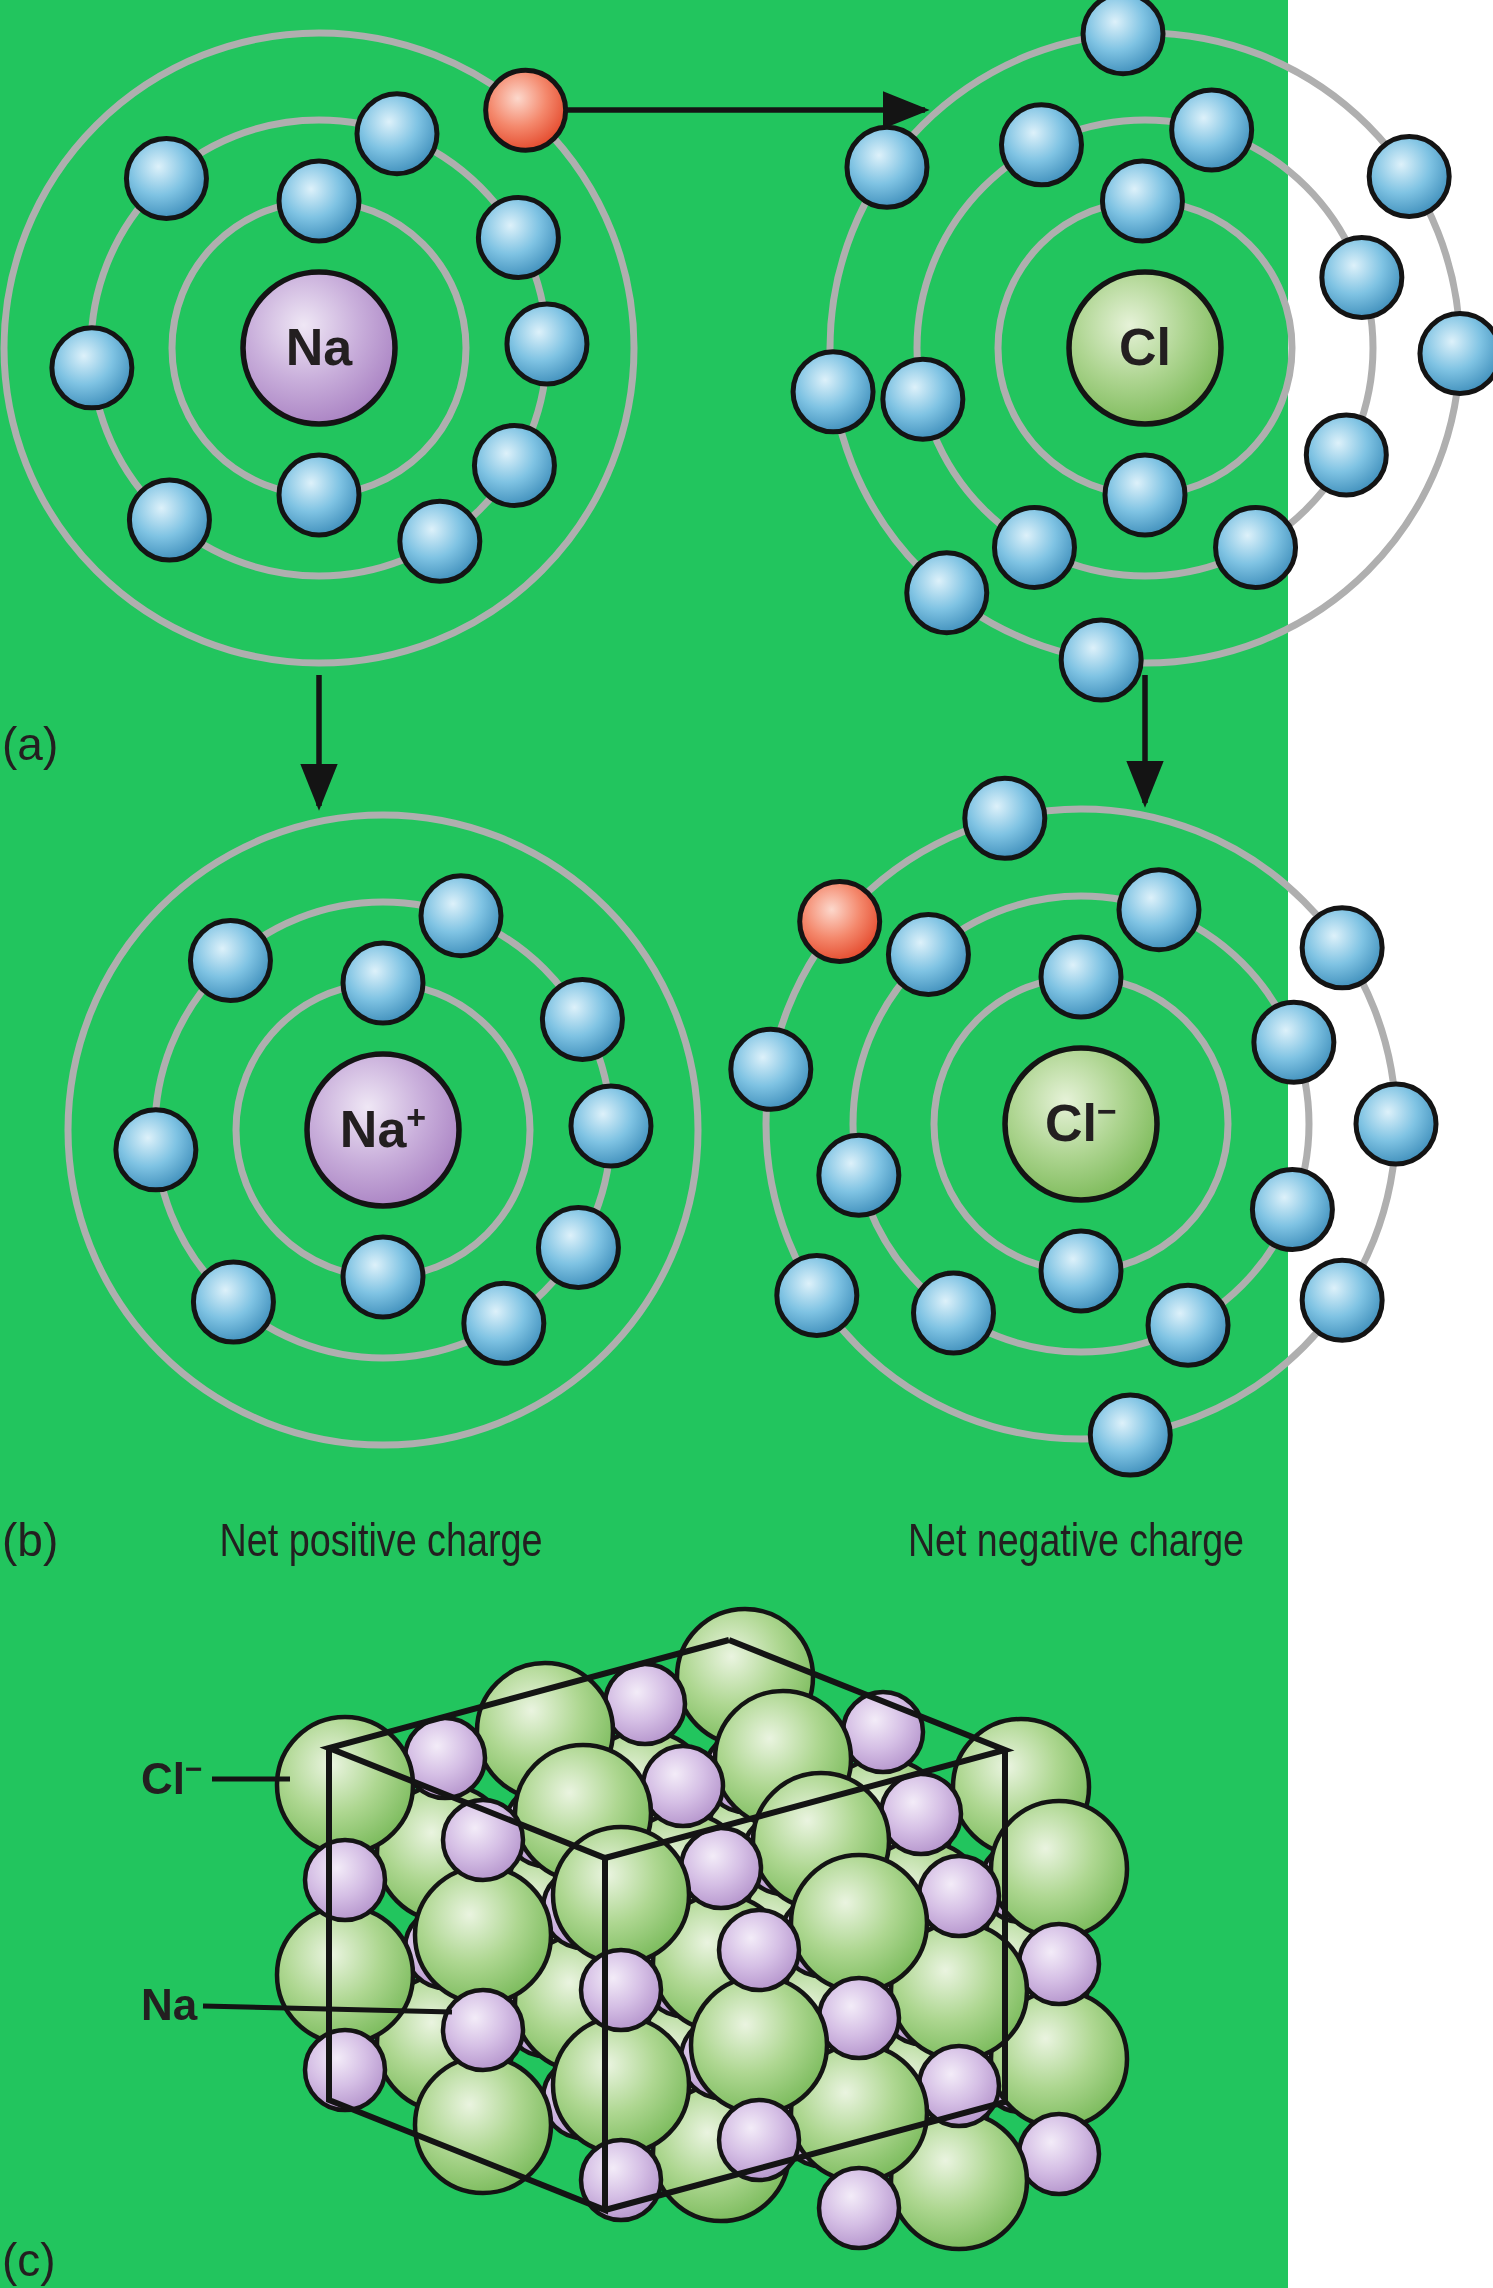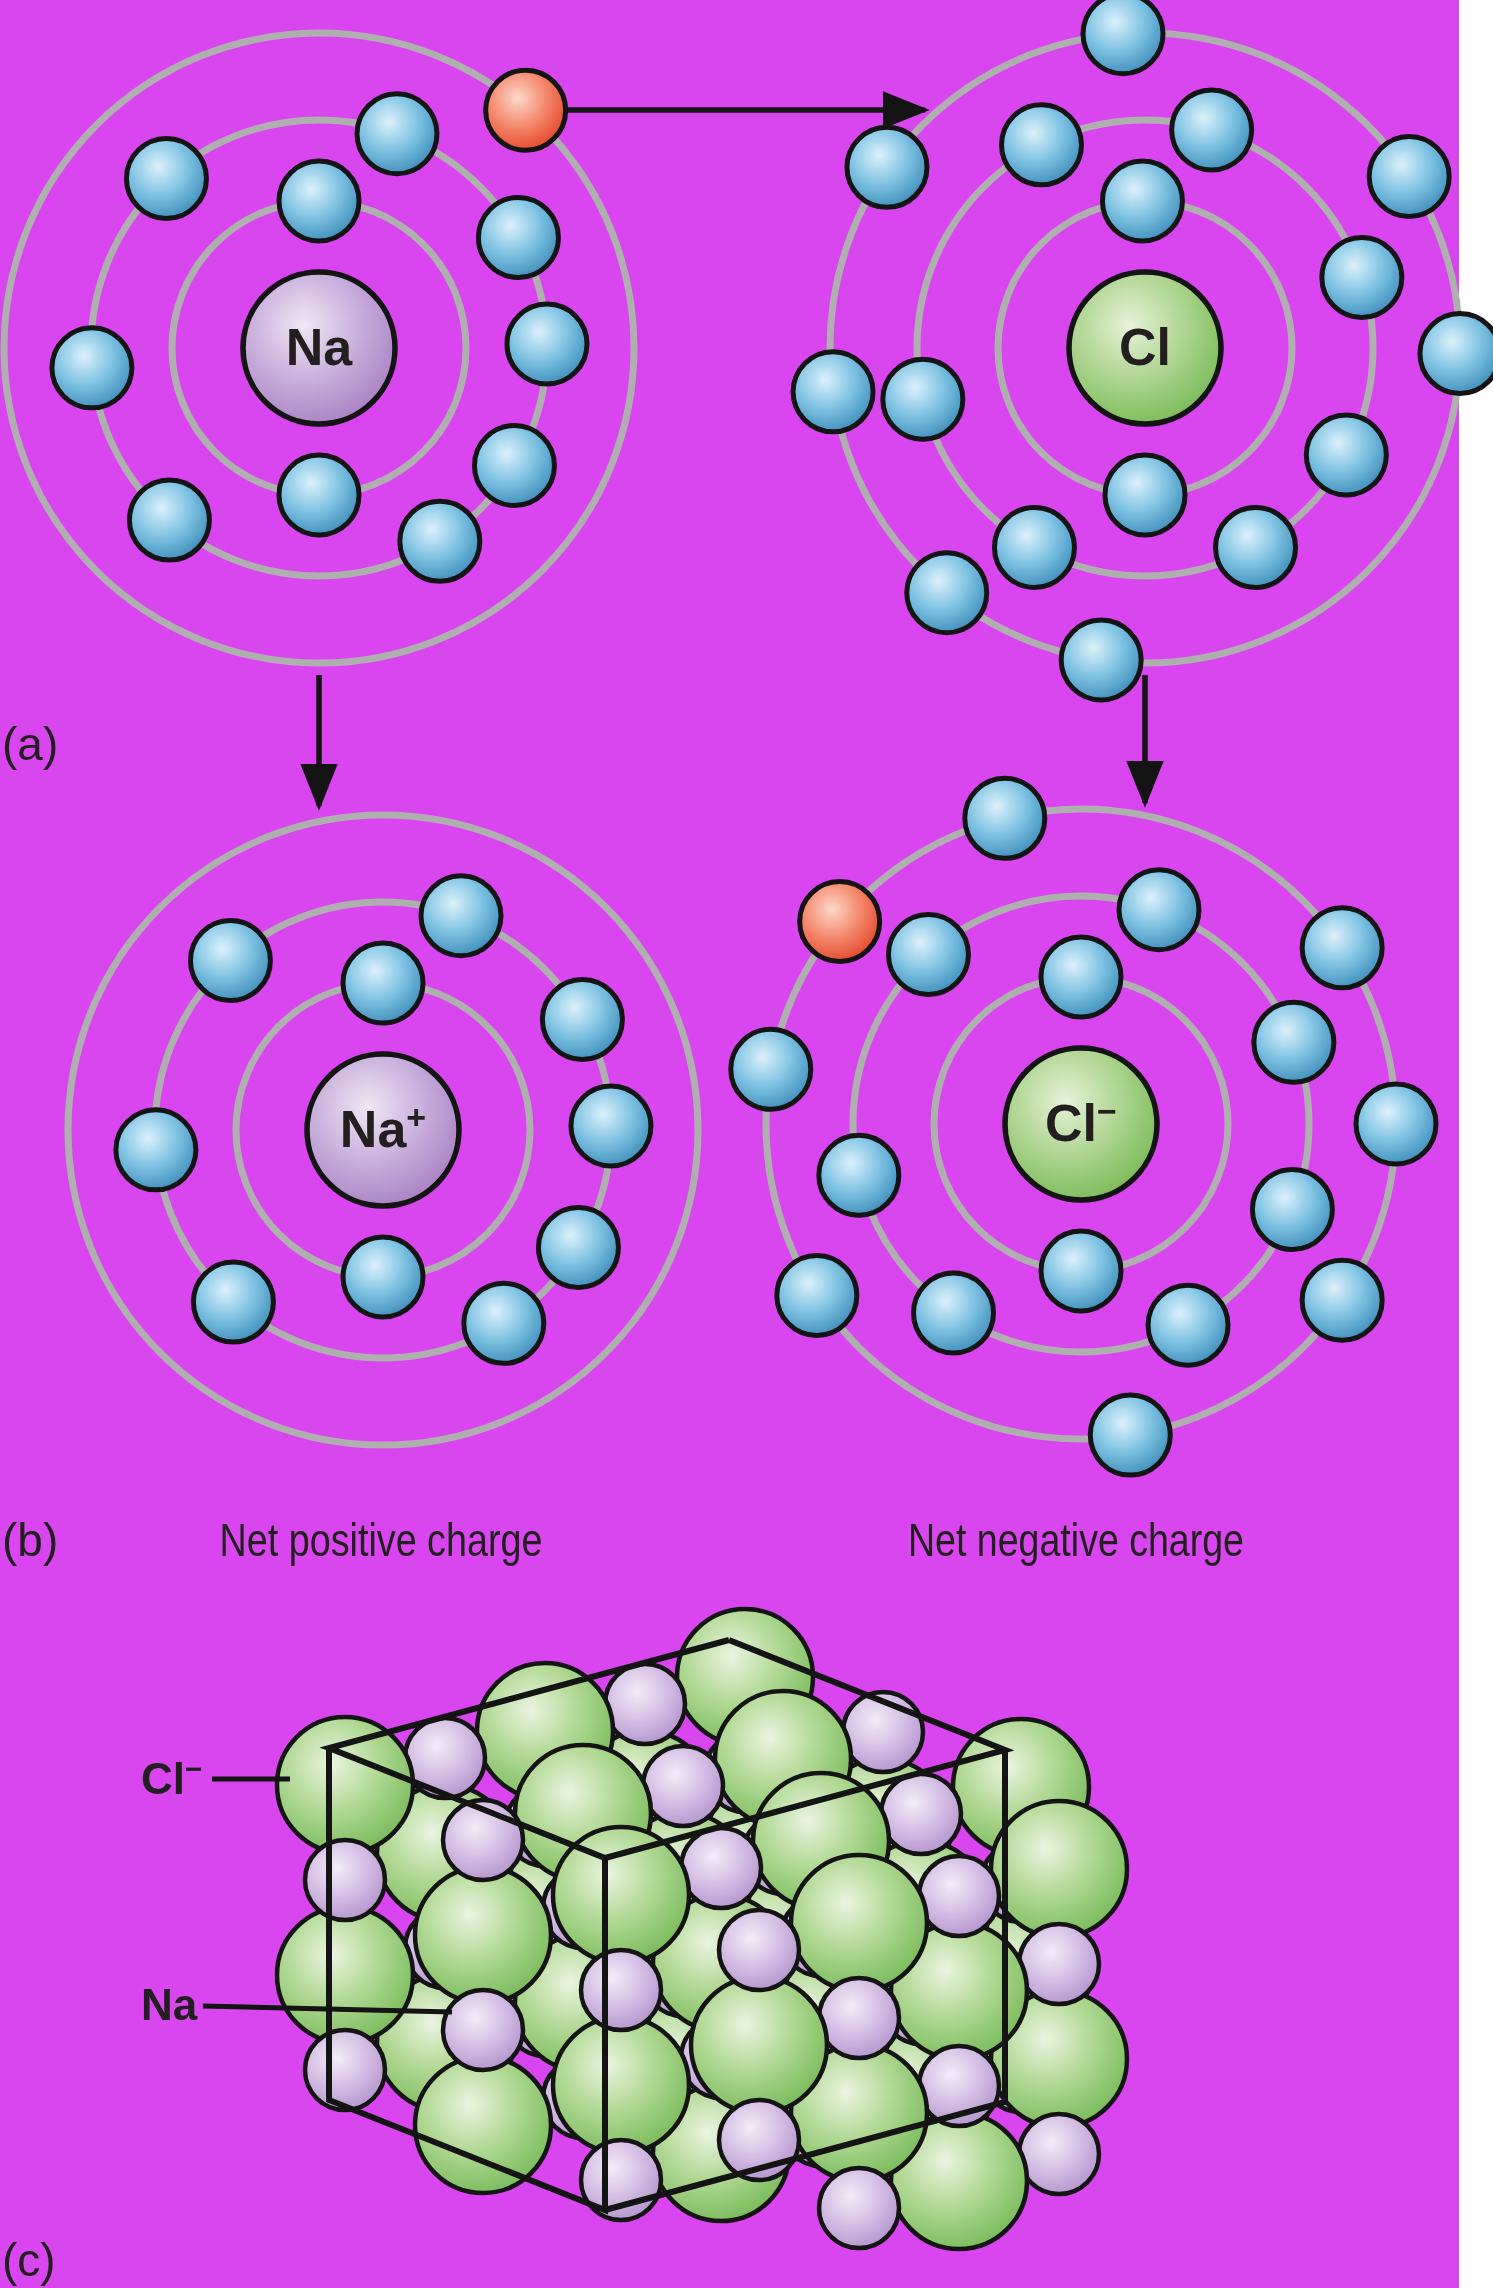--- a/index.html
+++ b/index.html
@@ -1,16 +1,16 @@
 <!DOCTYPE html>
 <html><head>
 <meta charset="utf-8">
 <style>
   html,body{margin:0;padding:0;background:#ffffff;}
-  .stage{width:1459px;height:2288px;position:relative;background:#d946ef;}
+  .stage{width:1288px;height:2288px;position:relative;background:#22c55e;}
   svg{display:block;}
   text{font-family:"Liberation Sans","DejaVu Sans",sans-serif;}
   .panel{font-size:46px;fill:#231F20;}
   .caption{font-size:46px;fill:#231F20;}
 </style>
 </head>
 <body>
 
 <div class="stage">
   <svg id="fig" width="1493" height="2288" viewBox="0 0 1493 2288" xmlns="http://www.w3.org/2000/svg">

